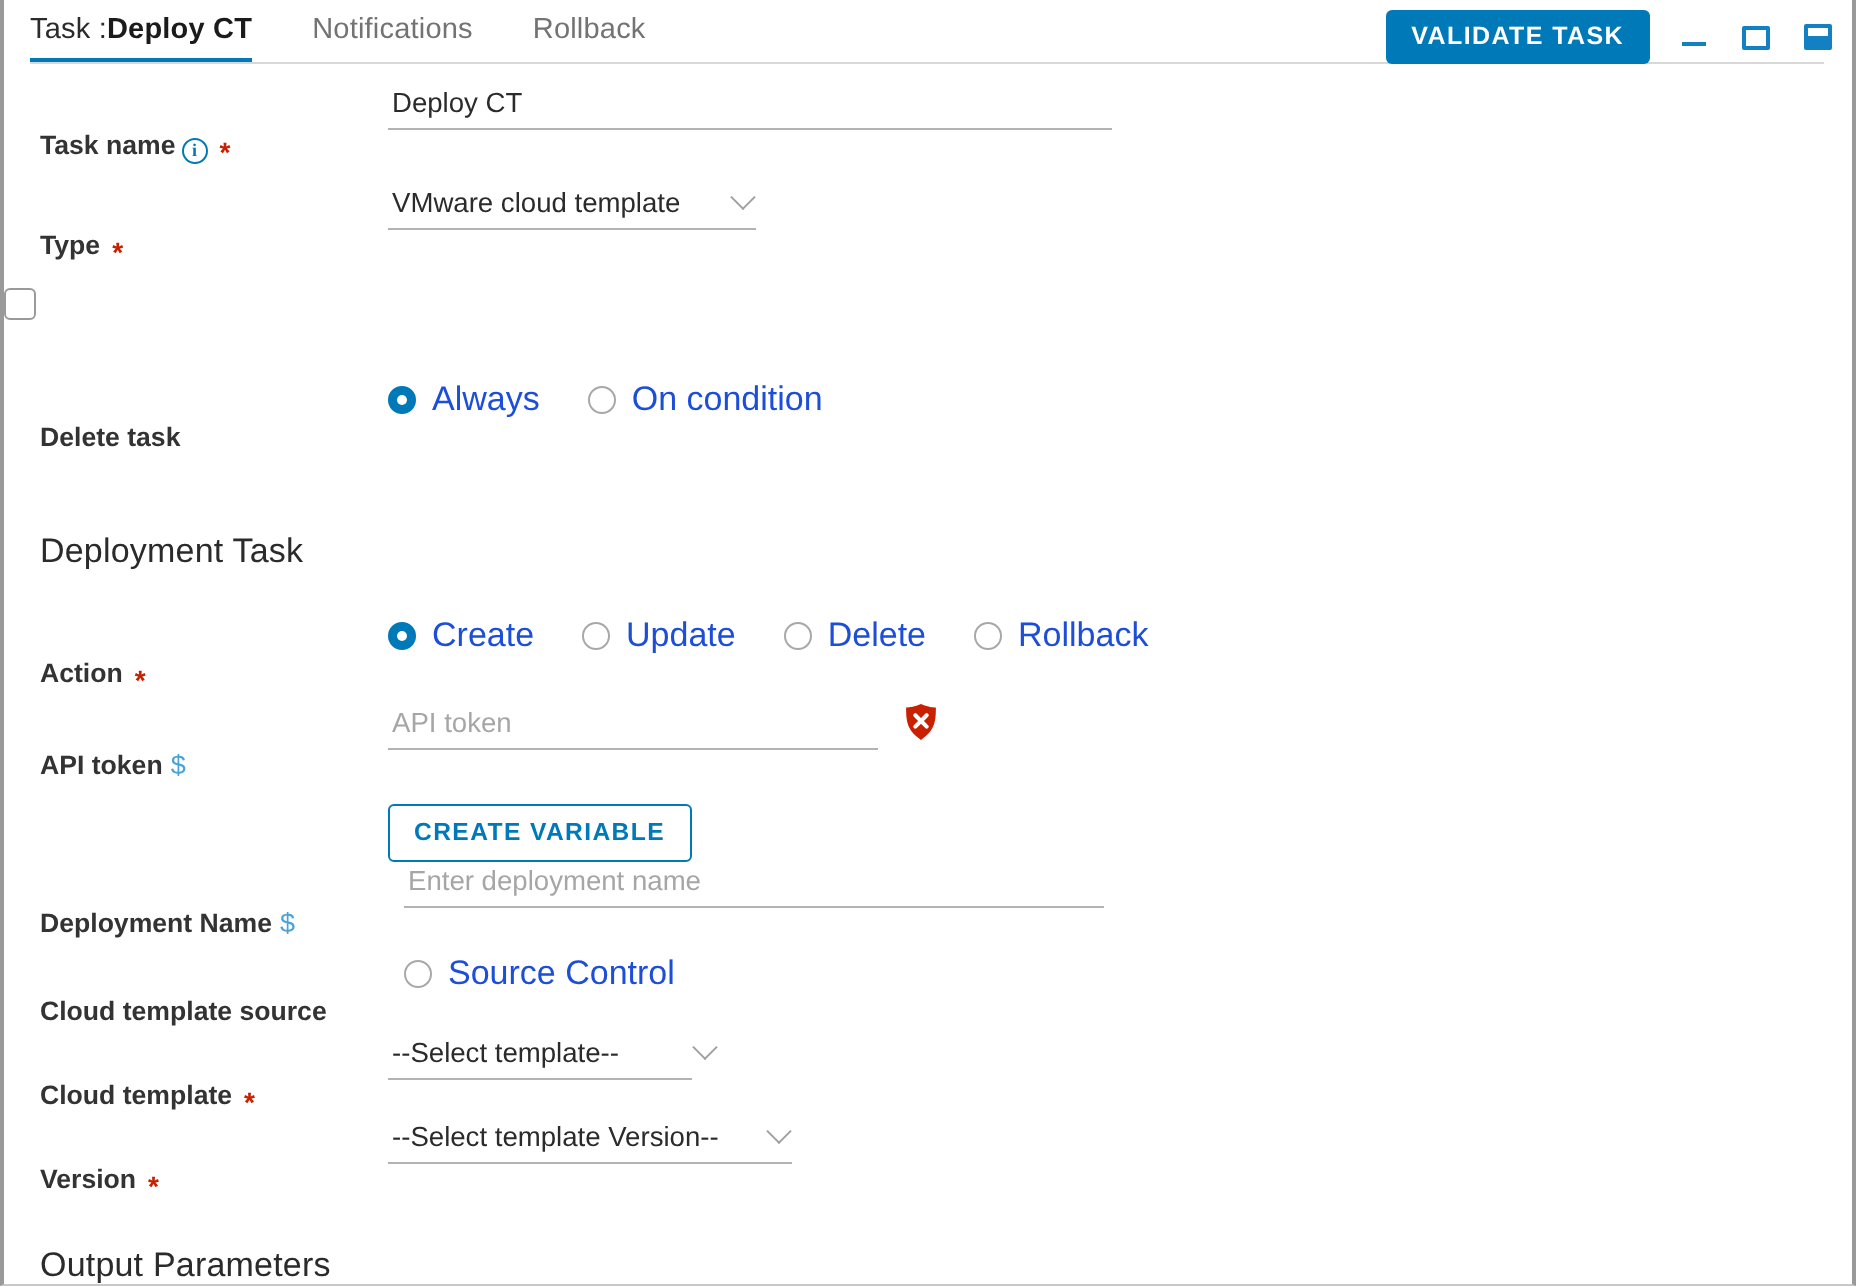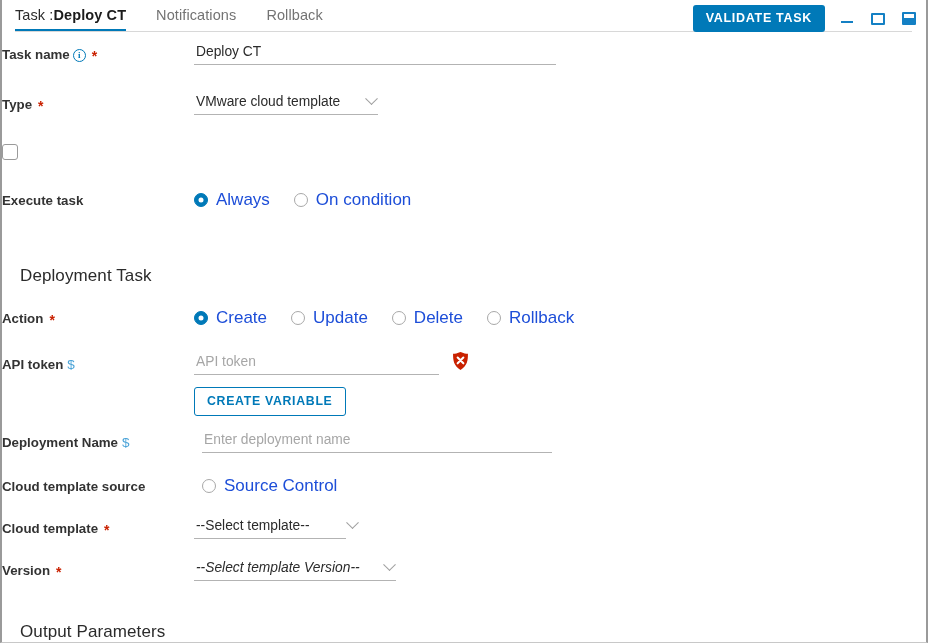--- a/index.html
+++ b/index.html
@@ -116,28 +116,30 @@
     padding-top: 10px;
   }
   .row {
     position: relative;
     display: flex;
     align-items: flex-start;
     min-height: 48px;
   }
   .label {
     width: 192px;
+    padding-left: 18px;
     font-size: 13.3px;
     font-weight: bold;
     color: #333333;
     line-height: 18px;
     padding-top: 4px;
     display: flex;
-    align-items: center;
+    align-items: flex-end;
     flex-shrink: 0;
+    margin-top: 18px;
   }
   .field {
     flex: 1;
     position: relative;
     padding-top: 0;
   }
 
   .req {
     color: #c92100;
     font-weight: bold;
@@ -200,21 +202,21 @@
   .chev {
     margin-left: 11px;
     width: 9px; height: 9px;
     border-right: 1.6px solid #a0a0a0;
     border-bottom: 1.6px solid #a0a0a0;
     transform: rotate(45deg) translate(-2px,-2px);
     flex-shrink: 0;
   }
   .sel-type { width: 184px; justify-content: space-between; }
   .sel-tpl  { width: 152px; justify-content: space-between; gap: 28px; }
-  .sel-ver  { width: 202px; justify-content: space-between; border-bottom-color: #b3b3b3; font-style: italic; }
+  .sel-ver  { width: 202px; justify-content: space-between; border-bottom-color: #b3b3b3; }
 
   
   .cbox {
     width: 16px; height: 16px;
     border: 1.4px solid #9a9a9a;
     border-radius: 3px;
     background: #fff;
     cursor: pointer;
     margin-top: 4px;
   }
@@ -273,21 +275,21 @@
   
   .err-shield {
     position: absolute;
     width: 19px; height: 20px;
     left: 257px;
     top: -1px;
   }
 
   
   .ghost-btn {
-    margin-top: 12px;
+    margin-top: 27px;
     background: transparent;
     border: 1px solid #0079b8;
     border-radius: 3px;
     color: #0079b8;
     font-family: "Liberation Sans", sans-serif;
     font-size: 12.3px;
     font-weight: bold;
     letter-spacing: 0.7px;
     padding: 6px 12px 7px 12px;
     cursor: pointer;
@@ -349,21 +351,21 @@
       </div>
     </div>
 
     <div class="row" style="min-height:48px">
       <div class="field">
         <div class="cbox"></div>
       </div>
     </div>
 
     <div class="row" style="min-height:48px">
-      <div class="label">Execute task</div>
+      <div class="label">Delete task</div>
       <div class="field">
         <div class="radios">
           <div class="radio checked">
             <span class="rdot"></span>
             <span>Always</span>
           </div>
           <div class="radio">
             <span class="rdot"></span>
             <span>On condition</span>
           </div>

